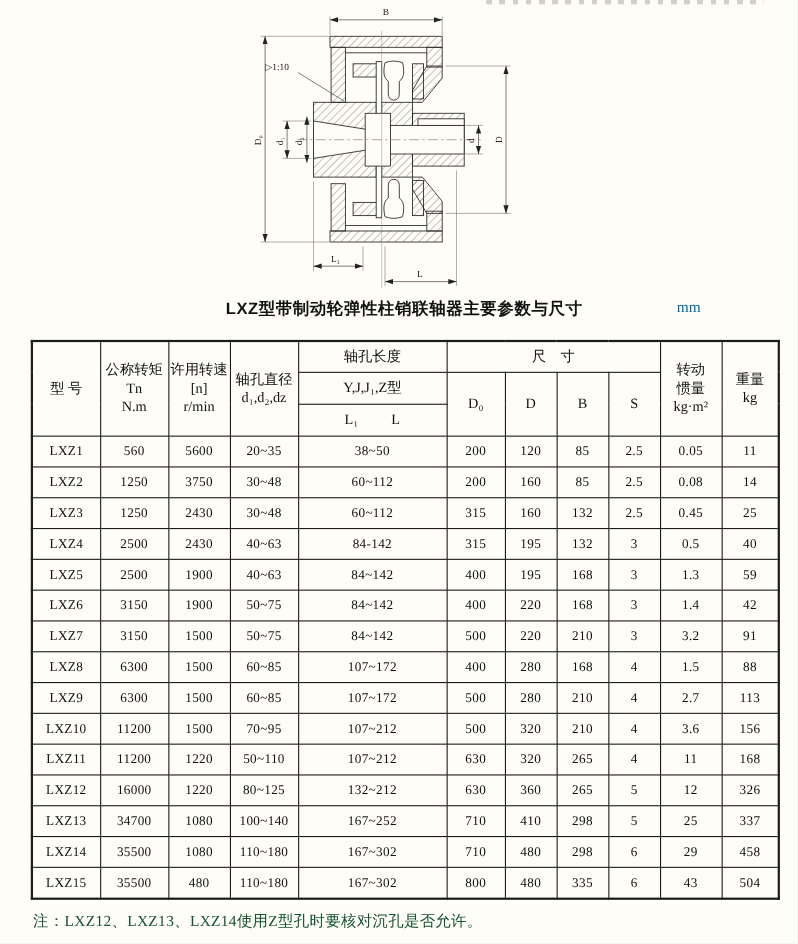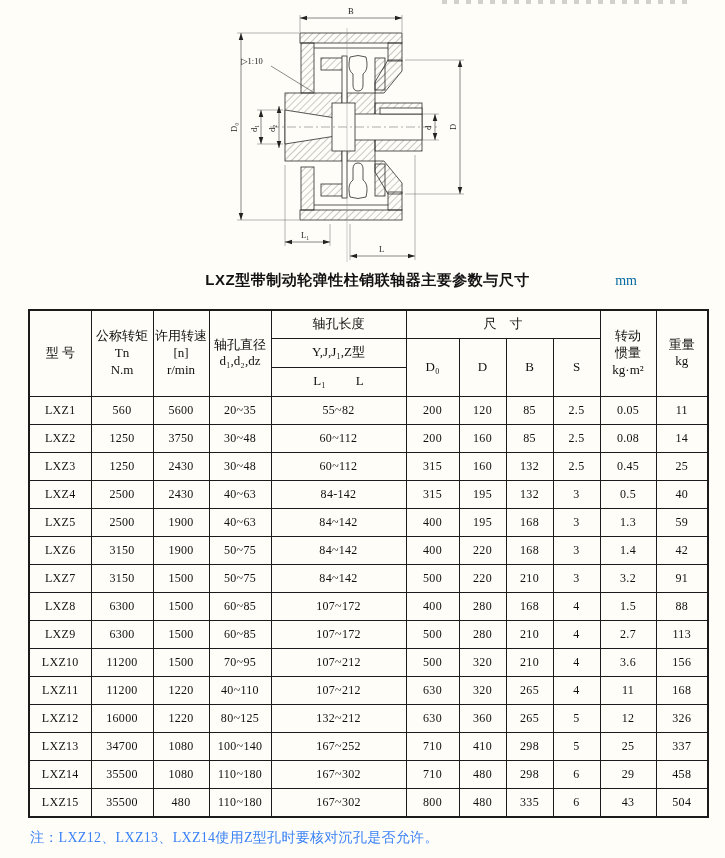--- a/index.html
+++ b/index.html
@@ -41,21 +41,21 @@
     border:1px solid #1b1b1b;text-align:center;vertical-align:middle;
     padding:0;font-weight:normal;line-height:1.25;
   }
   .params thead th{font-size:13px;}
   .params tbody td{height:27px;letter-spacing:.3px;}
   .hdr-stack{display:flex;flex-direction:column;justify-content:center;gap:1px;}
   .hdr-gap{gap:0;}
   .l1l-cell{display:flex;justify-content:center;gap:30px;}
   .note{
     position:absolute;left:30px;top:829px;width:680px;
-    font-size:14px;color:#3b82f6;letter-spacing:.3px;
+    font-size:14px;color:#14532d;letter-spacing:.3px;
   }
 </style>
 </head>
 <body>
 
 <div class="page">
 
   <div class="crop-fragment"></div>
 
   <svg class="drawing" viewBox="0 0 302 270">
@@ -220,21 +220,21 @@
           </div>
         </th>
       </tr>
     </thead>
     <tbody>
         <tr>
     <td>LXZ1</td>
     <td>560</td>
     <td>5600</td>
     <td>20~35</td>
-    <td>55~82</td>
+    <td>38~50</td>
     <td>200</td>
     <td>120</td>
     <td>85</td>
     <td>2.5</td>
     <td>0.05</td>
     <td>11</td>
   </tr>
         <tr>
     <td>LXZ2</td>
     <td>1250</td>
@@ -349,21 +349,21 @@
     <td>320</td>
     <td>210</td>
     <td>4</td>
     <td>3.6</td>
     <td>156</td>
   </tr>
         <tr>
     <td>LXZ11</td>
     <td>11200</td>
     <td>1220</td>
-    <td>40~110</td>
+    <td>50~110</td>
     <td>107~212</td>
     <td>630</td>
     <td>320</td>
     <td>265</td>
     <td>4</td>
     <td>11</td>
     <td>168</td>
   </tr>
         <tr>
     <td>LXZ12</td>

